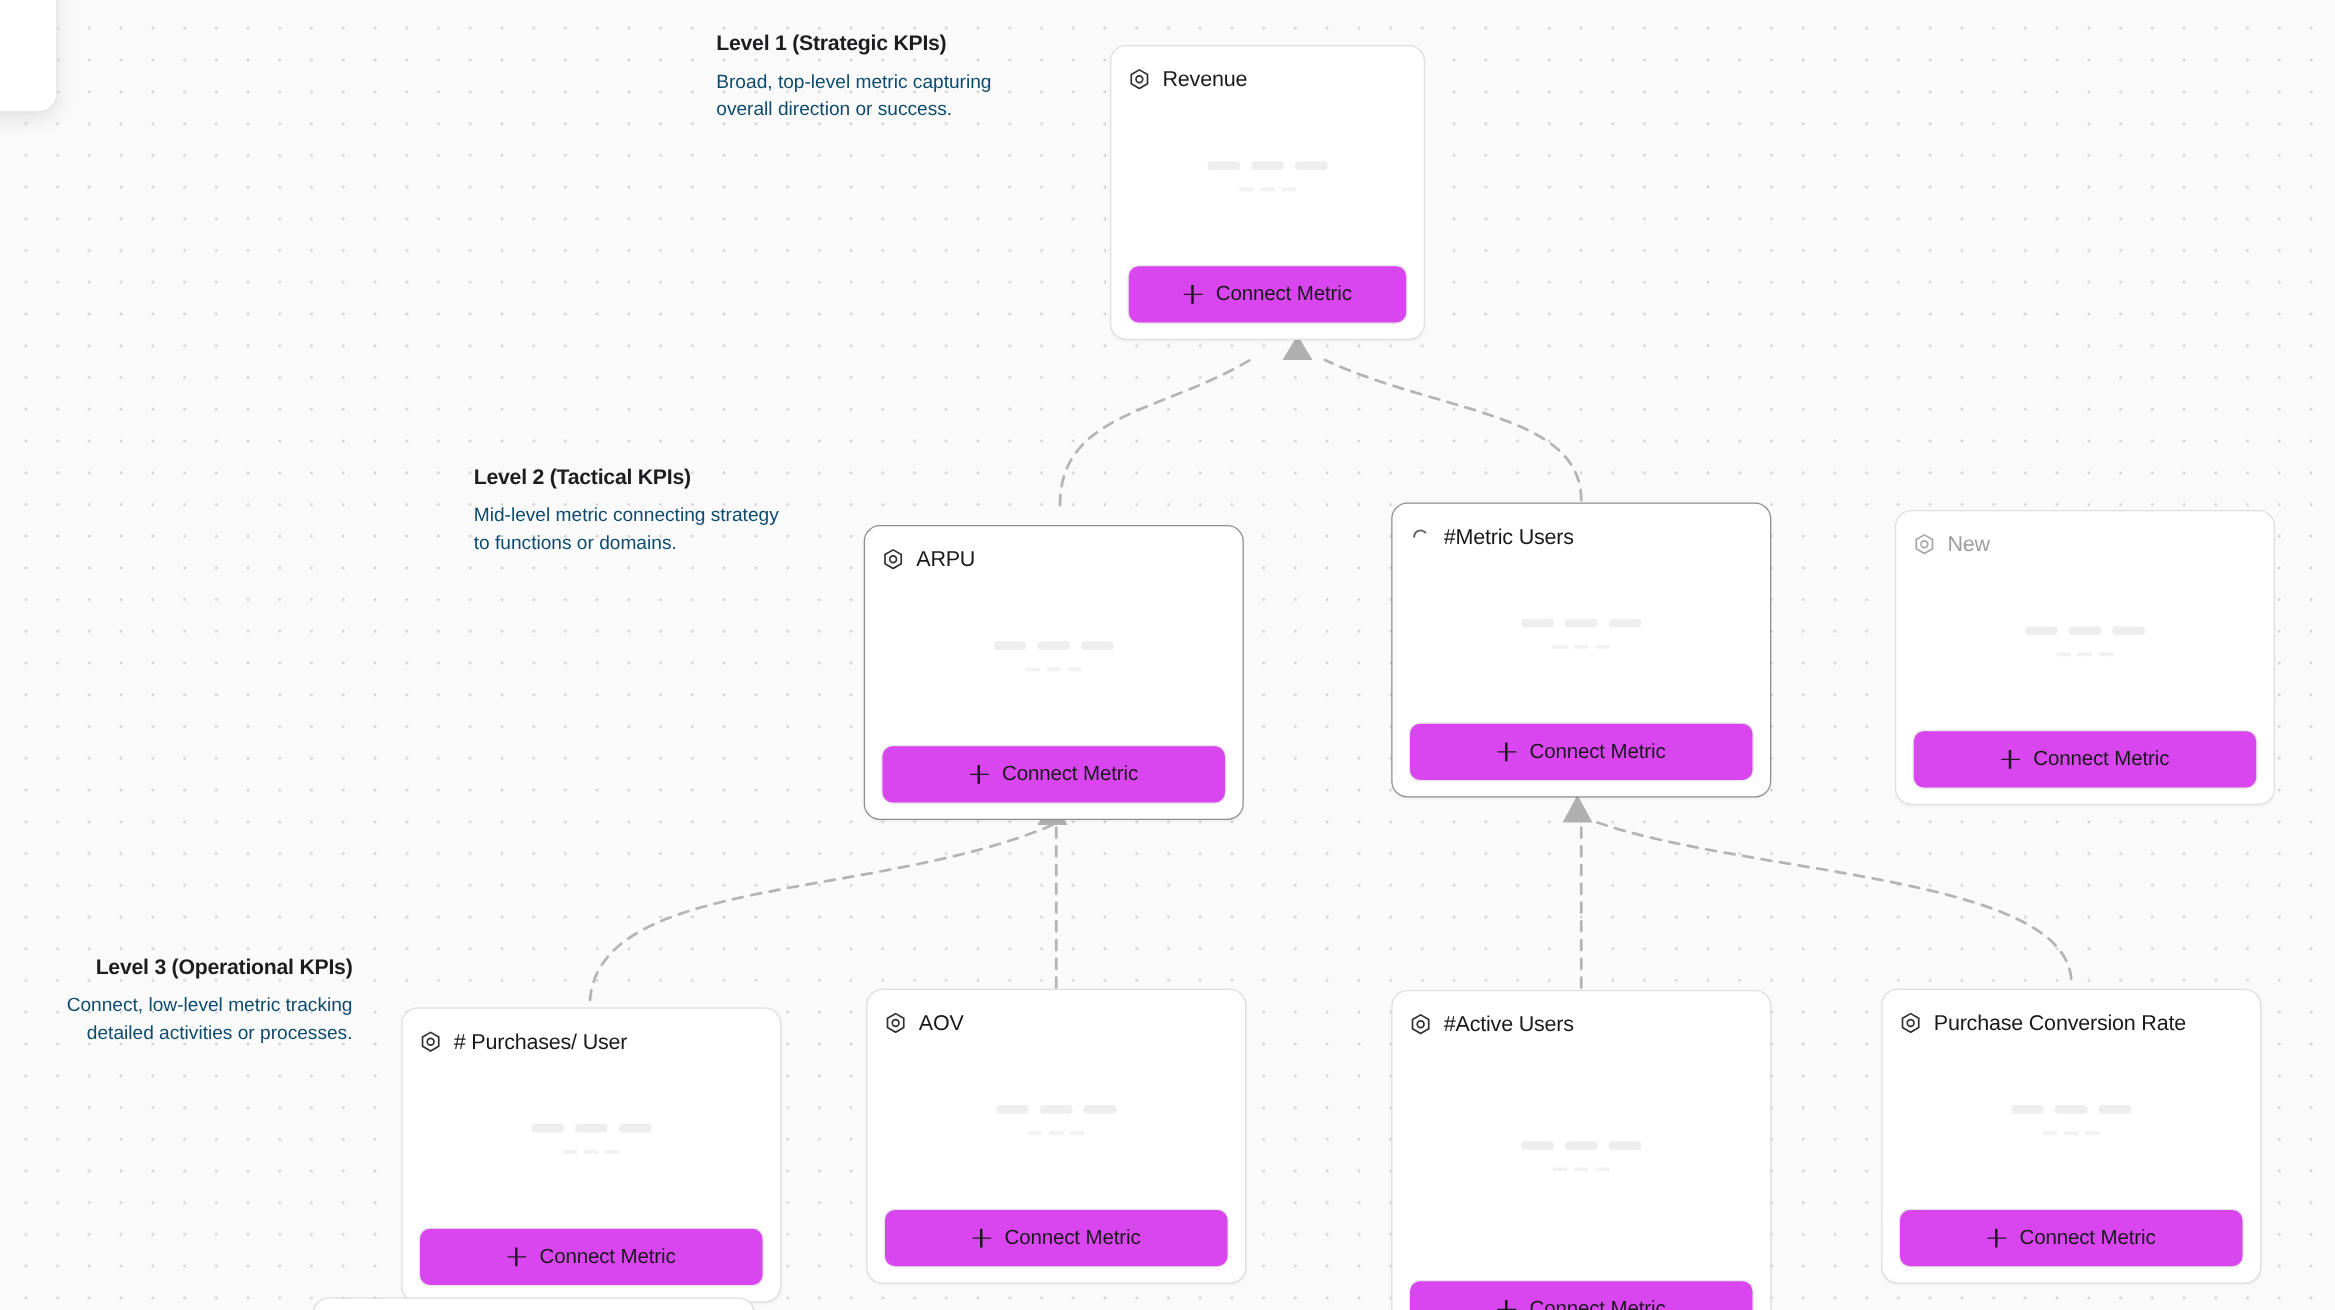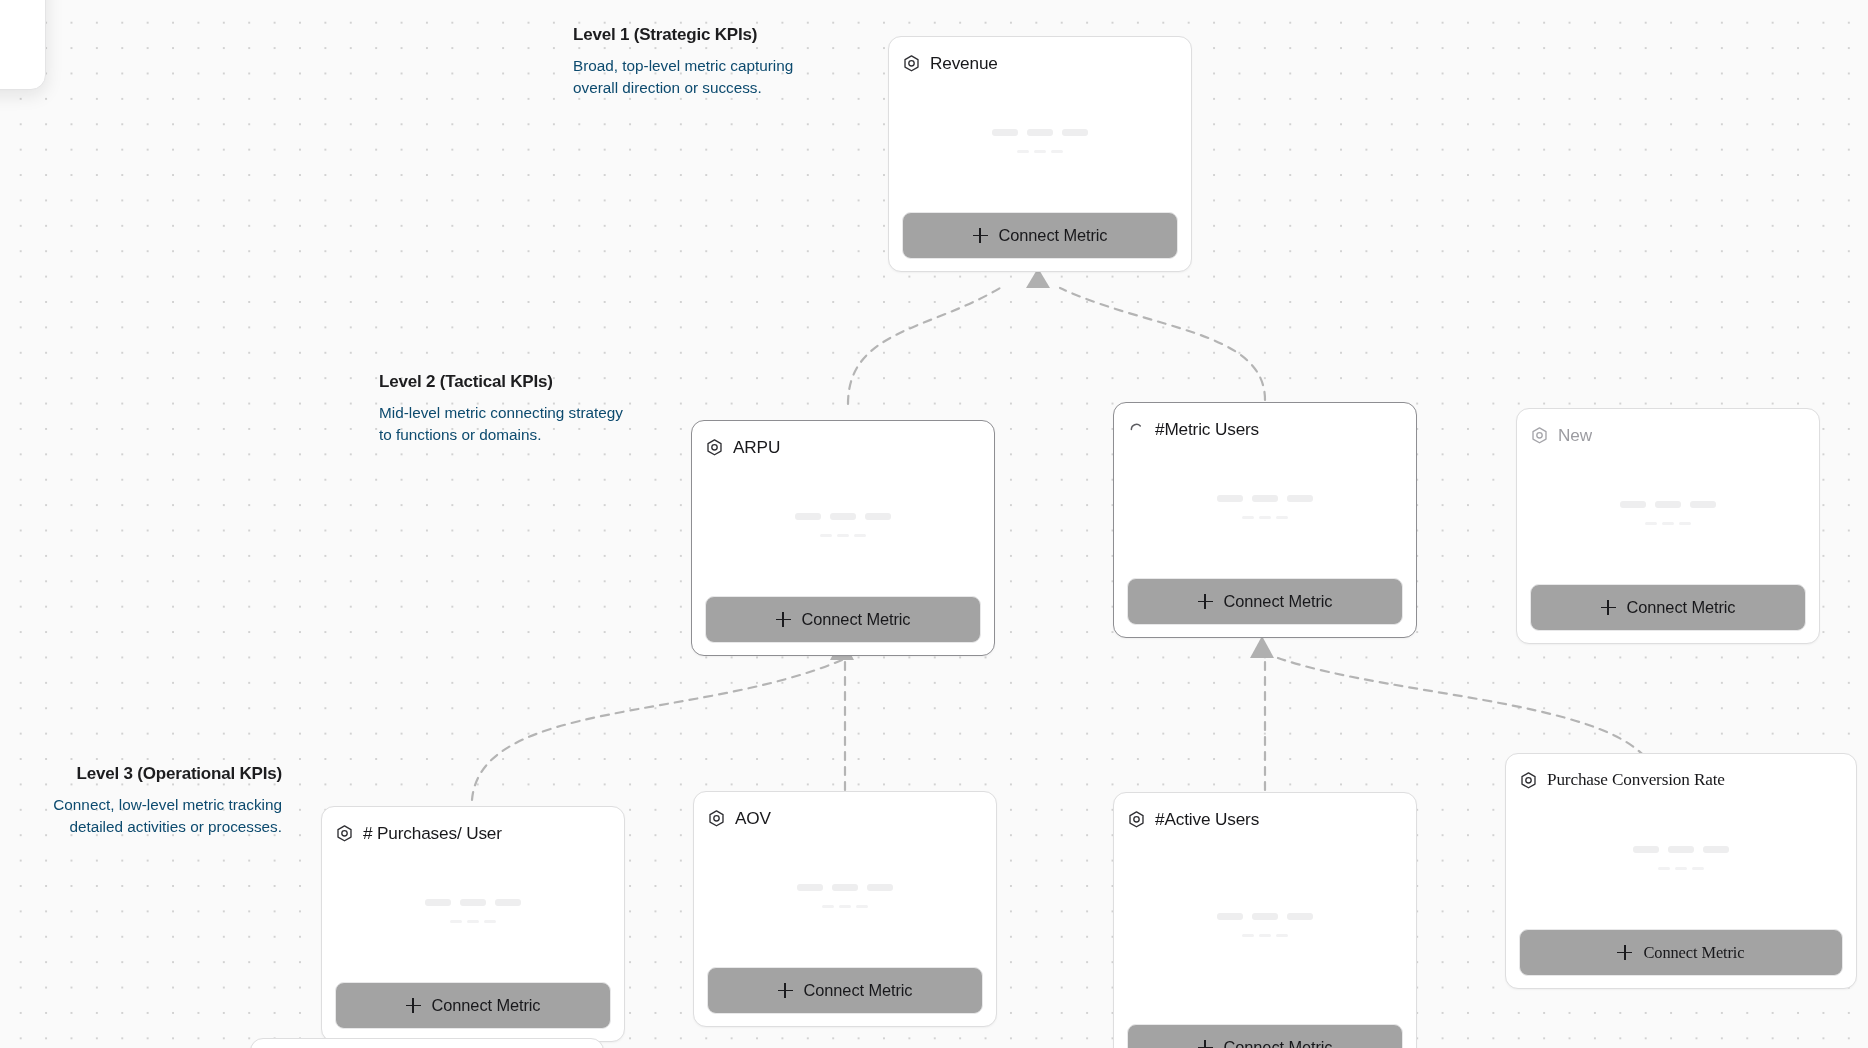--- a/index.html
+++ b/index.html
@@ -121,21 +121,21 @@
     background: #f2f2f3;
     border-radius: 2px;
   }
 
   
   .connect-btn {
     flex: 0 0 auto;
     height: 47px;
     border: 1px solid #e8e8e9;
     border-radius: 9px;
-    background: #a3a3a3;
+    background: #d946ef;
     display: flex;
     align-items: center;
     justify-content: center;
     gap: 11px;
     cursor: pointer;
     user-select: none;
   }
   .plus-icon {
     width: 15px; height: 15px;
     position: relative;
@@ -216,21 +216,21 @@
 <div class="level-note" id="note-l2">
   <div class="level-title">Level 2 (Tactical KPIs)</div>
   <div class="level-desc">Mid-level metric connecting strategy to functions or domains.</div>
 </div>
 
 <div class="level-note" id="note-l3">
   <div class="level-title">Level 3 (Operational KPIs)</div>
   <div class="level-desc">Connect, low-level metric tracking detailed activities or processes.</div>
 </div>
 
-<div class="card" style="left:888px; top:36px; width:304px; height:236px;">
+<div class="card" style="left:888px; top:36px; width:252px; height:236px;">
   <div class="card-head">
     <svg class="card-icon" viewBox="0 0 24 24">
       <path d="M12 2.4 20.2 7.1 20.2 16.5 12 21.2 3.8 16.5 3.8 7.1 Z" fill="none" stroke="#2f2f33" stroke-width="1.7" stroke-linejoin="round"></path>
       <circle cx="12" cy="11.8" r="3.4" fill="none" stroke="#2f2f33" stroke-width="1.7"></circle>
     </svg>
     <span class="card-title">Revenue</span>
   </div>
   <div class="card-body">
     <div class="skel-row">
       <span class="skel a"></span>
@@ -397,21 +397,21 @@
       <span class="skel s"></span>
       <span class="skel s"></span>
     </div>
   </div>
   <div class="connect-btn">
     <span class="plus-icon"></span>
     <span class="connect-label">Connect Metric</span>
   </div>
 </div>
 
-<div class="card" style="left:1505px; top:753px; width:352px; height:236px;font-family:Liberation Serif, serif;">
+<div class="card" style="left:1505px; top:791px; width:304px; height:236px;">
   <div class="card-head">
     <svg class="card-icon" viewBox="0 0 24 24">
       <path d="M12 2.4 20.2 7.1 20.2 16.5 12 21.2 3.8 16.5 3.8 7.1 Z" fill="none" stroke="#2f2f33" stroke-width="1.7" stroke-linejoin="round"></path>
       <circle cx="12" cy="11.8" r="3.4" fill="none" stroke="#2f2f33" stroke-width="1.7"></circle>
     </svg>
     <span class="card-title">Purchase Conversion Rate</span>
   </div>
   <div class="card-body">
     <div class="skel-row">
       <span class="skel a"></span>

